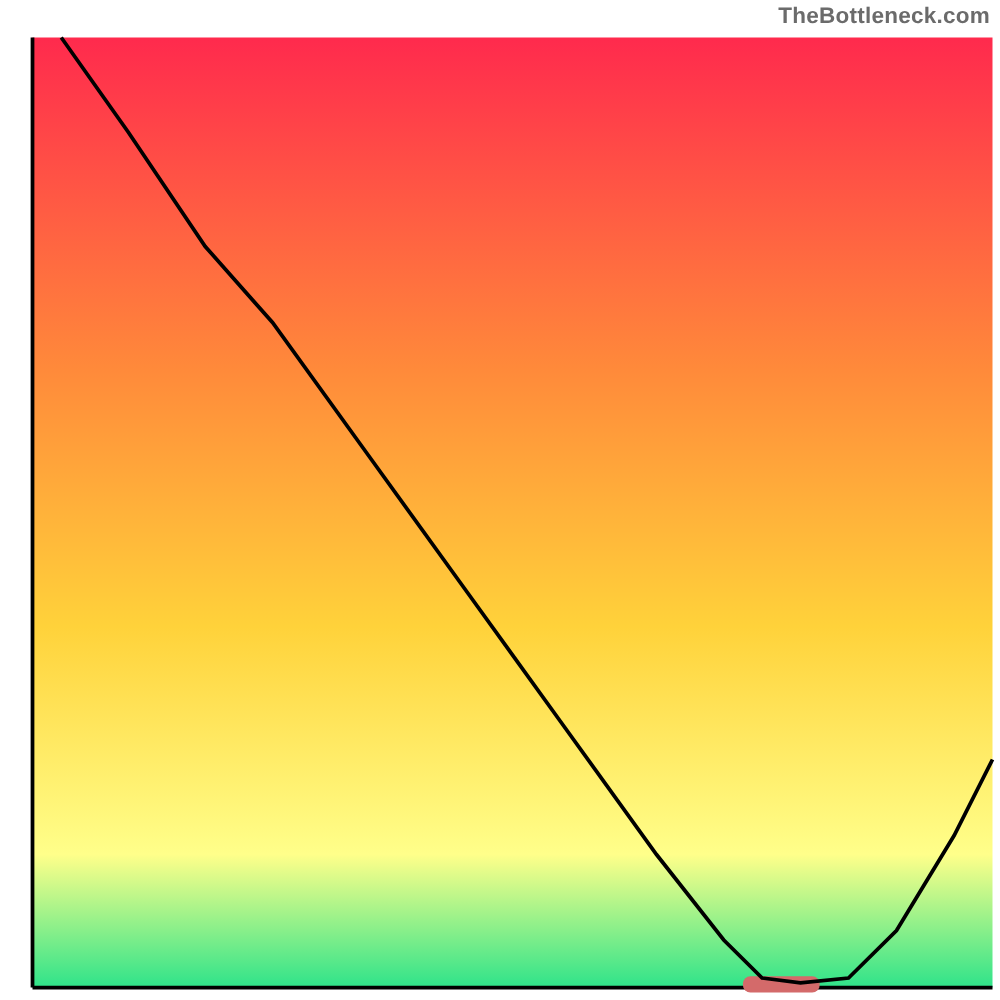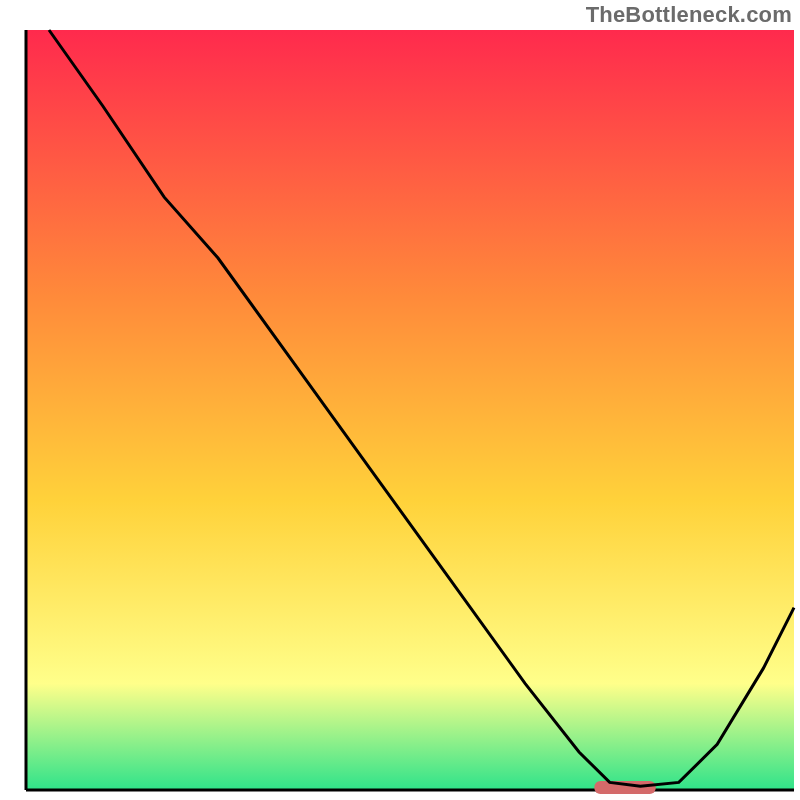--- a/index.html
+++ b/index.html
@@ -13,21 +13,21 @@
   }
   .chart-wrap {
     position: relative;
     width: 800px;
     height: 800px;
   }
   .watermark {
     position: absolute;
     top: 2px;
     right: 8px;
-    font-size: 22px;
+    font-size: 18px;
     font-weight: 600;
     color: #6b6b6b;
     letter-spacing: 0.2px;
   }
   svg.chart {
     position: absolute;
     left: 0;
     top: 0;
     width: 800px;
     height: 800px;

